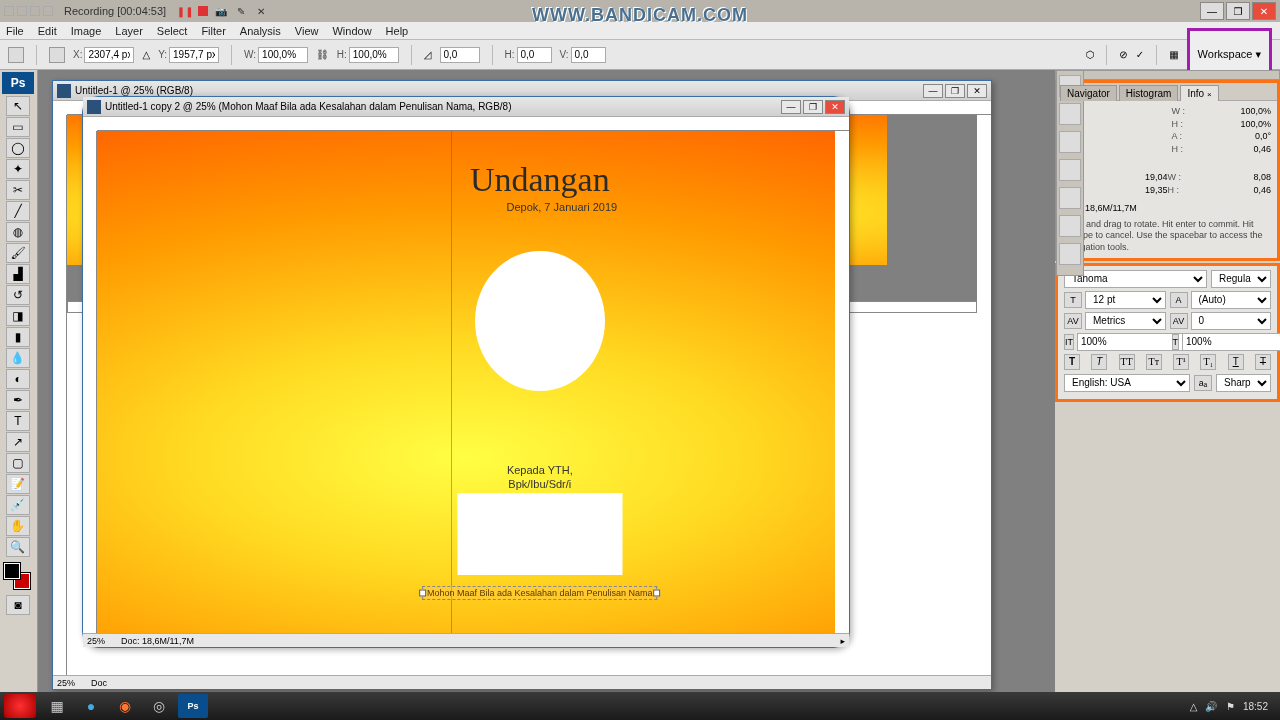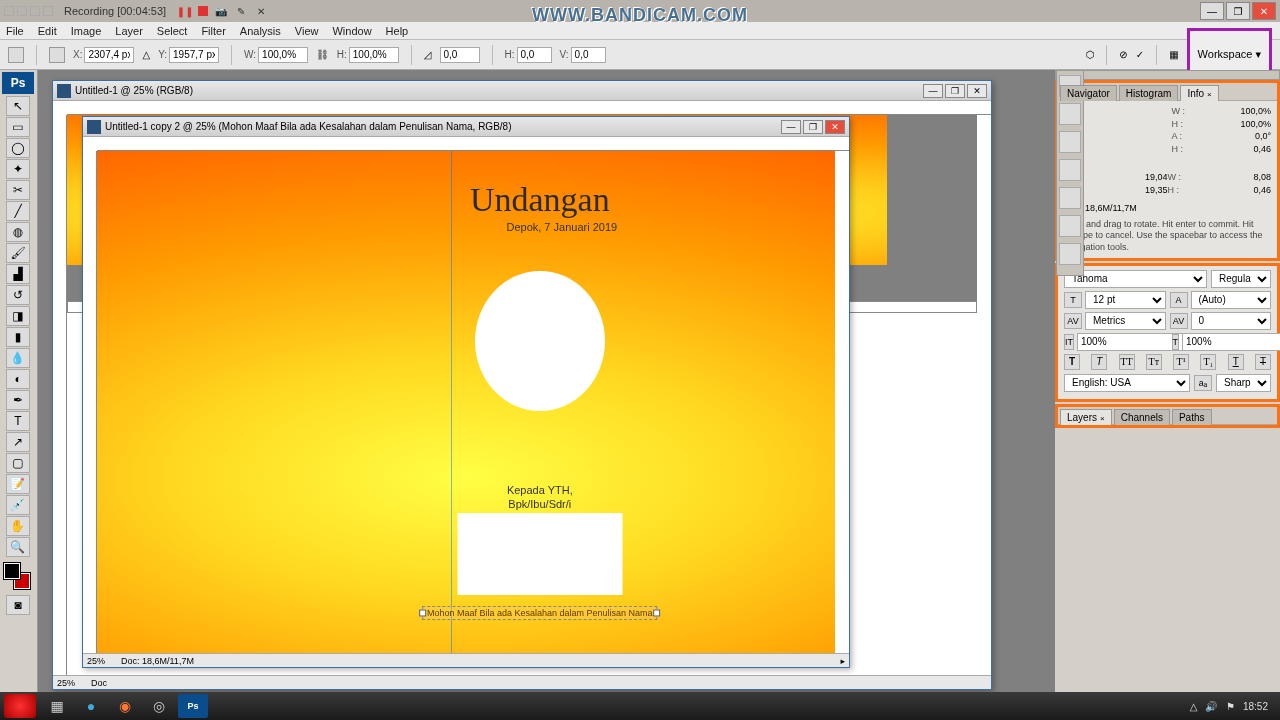--- a/index.html
+++ b/index.html
@@ -42,21 +42,21 @@
 .docwin .dtitle .dicon { width: 14px; height: 14px; background: #29517a; }
 .docwin .dtitle .dbtns { margin-left: auto; display: flex; gap: 2px; }
 .docwin .dtitle .dbtns button { width: 20px; height: 14px; font-size: 9px; border: 1px solid #888; background: #e8e8e8; }
 .docwin .dtitle .dbtns .dclose { background: #e74c3c; color: #fff; }
 .docwin .ruler-h { height: 14px; background: #fff; border-bottom: 1px solid #888; font-size: 7px; color: #555; position: relative; margin-left: 14px; }
 .docwin .ruler-v { width: 14px; background: #fff; border-right: 1px solid #888; position: absolute; left: 0; top: 34px; bottom: 14px; }
 .docwin .canvas-area { position: absolute; left: 14px; top: 34px; right: 14px; bottom: 14px; background: #808080; overflow: hidden; }
 .docwin .statusbar { position: absolute; bottom: 0; left: 0; right: 0; height: 14px; background: #e8e8e8; border-top: 1px solid #aaa; font-size: 9px; display: flex; align-items: center; padding: 0 4px; gap: 16px; }
 
 .doc1 { left: 52px; top: 80px; width: 940px; height: 610px; }
-.doc2 { left: 82px; top: 116px; width: 768px; height: 552px; }
+.doc2 { left: 82px; top: 96px; width: 768px; height: 552px; border-radius: 16px; }
 
 .invite { width: 100%; height: 100%; background: radial-gradient(ellipse 150% 90% at 50% 65%, #ffff44 0%, #ffda22 25%, #ff9a00 55%, #ff6600 80%, #ff5500 100%); position: relative; }
 .invite .centerline { position: absolute; left: 48%; top: 0; bottom: 0; width: 1px; background: rgba(0,120,255,.5); }
 .invite .title { position: absolute; left: 60%; top: 30px; transform: translateX(-50%); font-size: 34px; color: #2b2b2b; font-family: Georgia, serif; }
 .invite .subtitle { position: absolute; left: 60%; top: 70px; transform: translateX(-50%); font-size: 11px; color: #333; margin-left: 22px; }
 .invite .oval { position: absolute; left: 60%; top: 120px; transform: translateX(-50%); width: 130px; height: 140px; background: #fff; border-radius: 50%; }
 .invite .kepada { position: absolute; left: 60%; top: 332px; transform: translateX(-50%); font-size: 11px; color: #333; text-align: center; line-height: 1.3; white-space: pre; }
 .invite .namebox { position: absolute; left: 60%; top: 362px; transform: translateX(-50%); width: 165px; height: 82px; background: #fff; }
 .invite .apology { position: absolute; left: 60%; top: 455px; transform: translateX(-50%); font-size: 9px; color: #5c3a00; border: 1px dashed #888; padding: 1px 4px; background: rgba(255,200,100,.3); }
 .invite .apology::before, .invite .apology::after { content: ''; position: absolute; width: 5px; height: 5px; background: #fff; border: 1px solid #555; top: 50%; transform: translateY(-50%); }
@@ -399,27 +399,20 @@
             </span>
         </div>
         <div class="char-row" style="margin-top:4px">
           <select><option>English: USA</option></select>
           <span class="ci">aₐ</span>
           <select style="width:55px;flex:none"><option>Sharp</option></select>
         </div>
       </div>
     </div>
 
-    <div class="panel">
-      <div class="tabs">
-        <div class="tab active"><span>Layers</span><span class="x">×</span></div>
-        <div class="tab">Channels</div>
-        <div class="tab">Paths</div>
-      </div>
-    </div>
   </div>
 </div>
 
 <div class="taskbar">
   <div class="start"></div>
   <div class="tbtn">▦</div>
   <div class="tbtn" style="color:#4ad">●</div>
   <div class="tbtn" style="color:#f73">◉</div>
   <div class="tbtn">◎</div>
   <div class="tbtn" style="background:#0a4d8c;color:#fff;font-size:9px;font-weight:bold;border-radius:2px">Ps</div>

